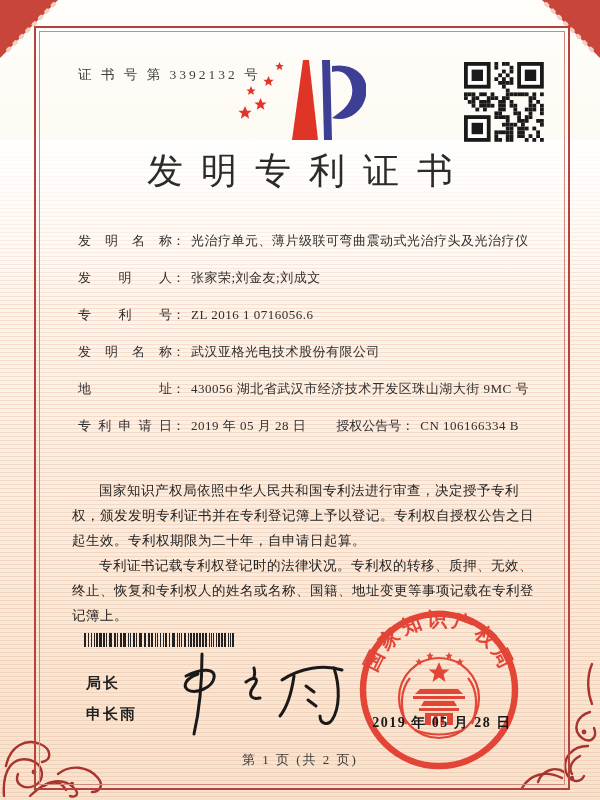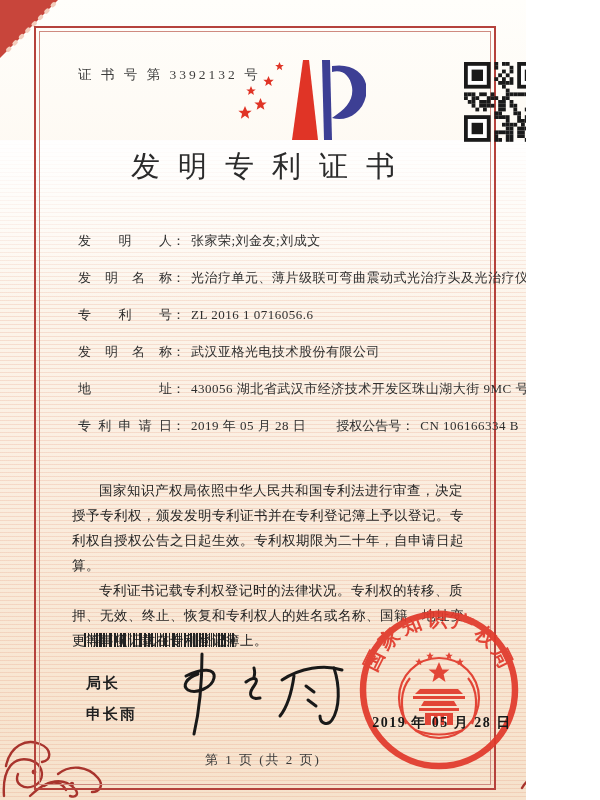--- a/index.html
+++ b/index.html
@@ -1,32 +1,32 @@
 <!DOCTYPE html>
 <html><head>
 <meta charset="utf-8">
 <style>
   html,body{margin:0;padding:0;background:#ffffff;}
-  #page{position:relative;width:526px;height:800px;overflow:hidden;
+  #page{position:relative;width:600px;height:800px;overflow:hidden;
         font-family:"Liberation Serif","DejaVu Serif",serif;
         background:linear-gradient(180deg,#fffefb 0%,#fdf8f0 25%,#fbefe2 55%,#f8e6d2 85%,#f6e2cc 100%);}
   
   #guilloche{position:absolute;left:0;right:0;top:140px;bottom:0;pointer-events:none;
         background:repeating-linear-gradient(180deg,rgba(219,120,88,0.18) 0px,rgba(219,120,88,0.18) 1px,rgba(255,255,255,0) 1px,rgba(255,255,255,0) 4px);}
   #guilloche-fade{position:absolute;left:0;right:0;top:140px;height:170px;pointer-events:none;
         background:linear-gradient(180deg,rgba(255,255,255,0.95),rgba(255,255,255,0));}
   
   #frame{position:absolute;left:34px;top:26px;right:30px;bottom:10px;border:2.5px solid #b5423c;}
   #frame-inner{position:absolute;left:3px;top:3px;right:3px;bottom:3px;border:1px solid #cf8a80;}
   .abs{position:absolute;}
   
   #cert-no{left:78px;top:66px;font-size:13.5px;color:#3c3c3c;letter-spacing:3px;}
   #logo{left:230px;top:54px;}
   #qr{left:464px;top:62px;}
-  #page-title{left:0;right:0;top:147px;text-align:center;font-size:29px;color:#2b2b2b;
+  #page-title{left:0;right:0;top:147px;text-align:center;font-size:36px;color:#2b2b2b;
         letter-spacing:18px;padding-left:18px;font-weight:500;}
   
   #fields{left:78px;top:229px;right:48px;font-size:13px;color:#2e2e2e;}
   .field-row{margin-bottom:13px;line-height:24px;white-space:nowrap;}
   .field-label{display:inline-block;width:94px;text-align:justify;text-align-last:justify;vertical-align:top;}
   .field-label.narrow{width:auto;text-align-last:auto;}
   .field-colon{margin-right:6px;}
   .field-value{letter-spacing:0.5px;}
   .grant-group2{margin-left:30px;}
   
@@ -248,24 +248,24 @@
           <rect x="0" y="53.199999999999996" width="26.599999999999998" height="26.599999999999998"></rect>
           <rect x="3.8" y="57" width="19" height="19" fill="#fff"></rect>
           <rect x="7.6" y="60.8" width="11.399999999999999" height="11.399999999999999" fill="#1a1a1a"></rect>
         </g>
       </svg></div>
 
   <div class="abs" id="page-title">发明专利证书</div>
 
   <div class="abs" id="fields">
     <div class="field-row">
+      <span class="field-label">发明名称</span><span class="field-colon">：</span><span class="field-value">光治疗单元、薄片级联可弯曲震动式光治疗头及光治疗仪</span>
+    </div>
+    <div class="field-row">
       <span class="field-label">发明人</span><span class="field-colon">：</span><span class="field-value">张家荣;刘金友;刘成文</span>
-    </div>
-    <div class="field-row">
-      <span class="field-label">发明名称</span><span class="field-colon">：</span><span class="field-value">光治疗单元、薄片级联可弯曲震动式光治疗头及光治疗仪</span>
     </div>
     <div class="field-row">
       <span class="field-label">专利号</span><span class="field-colon">：</span><span class="field-value">ZL 2016 1 0716056.6</span>
     </div>
     <div class="field-row">
       <span class="field-label">发明名称</span><span class="field-colon">：</span><span class="field-value">武汉亚格光电技术股份有限公司</span>
     </div>
     <div class="field-row">
       <span class="field-label">地址</span><span class="field-colon">：</span><span class="field-value">430056 湖北省武汉市经济技术开发区珠山湖大街 9MC 号</span>
     </div>

